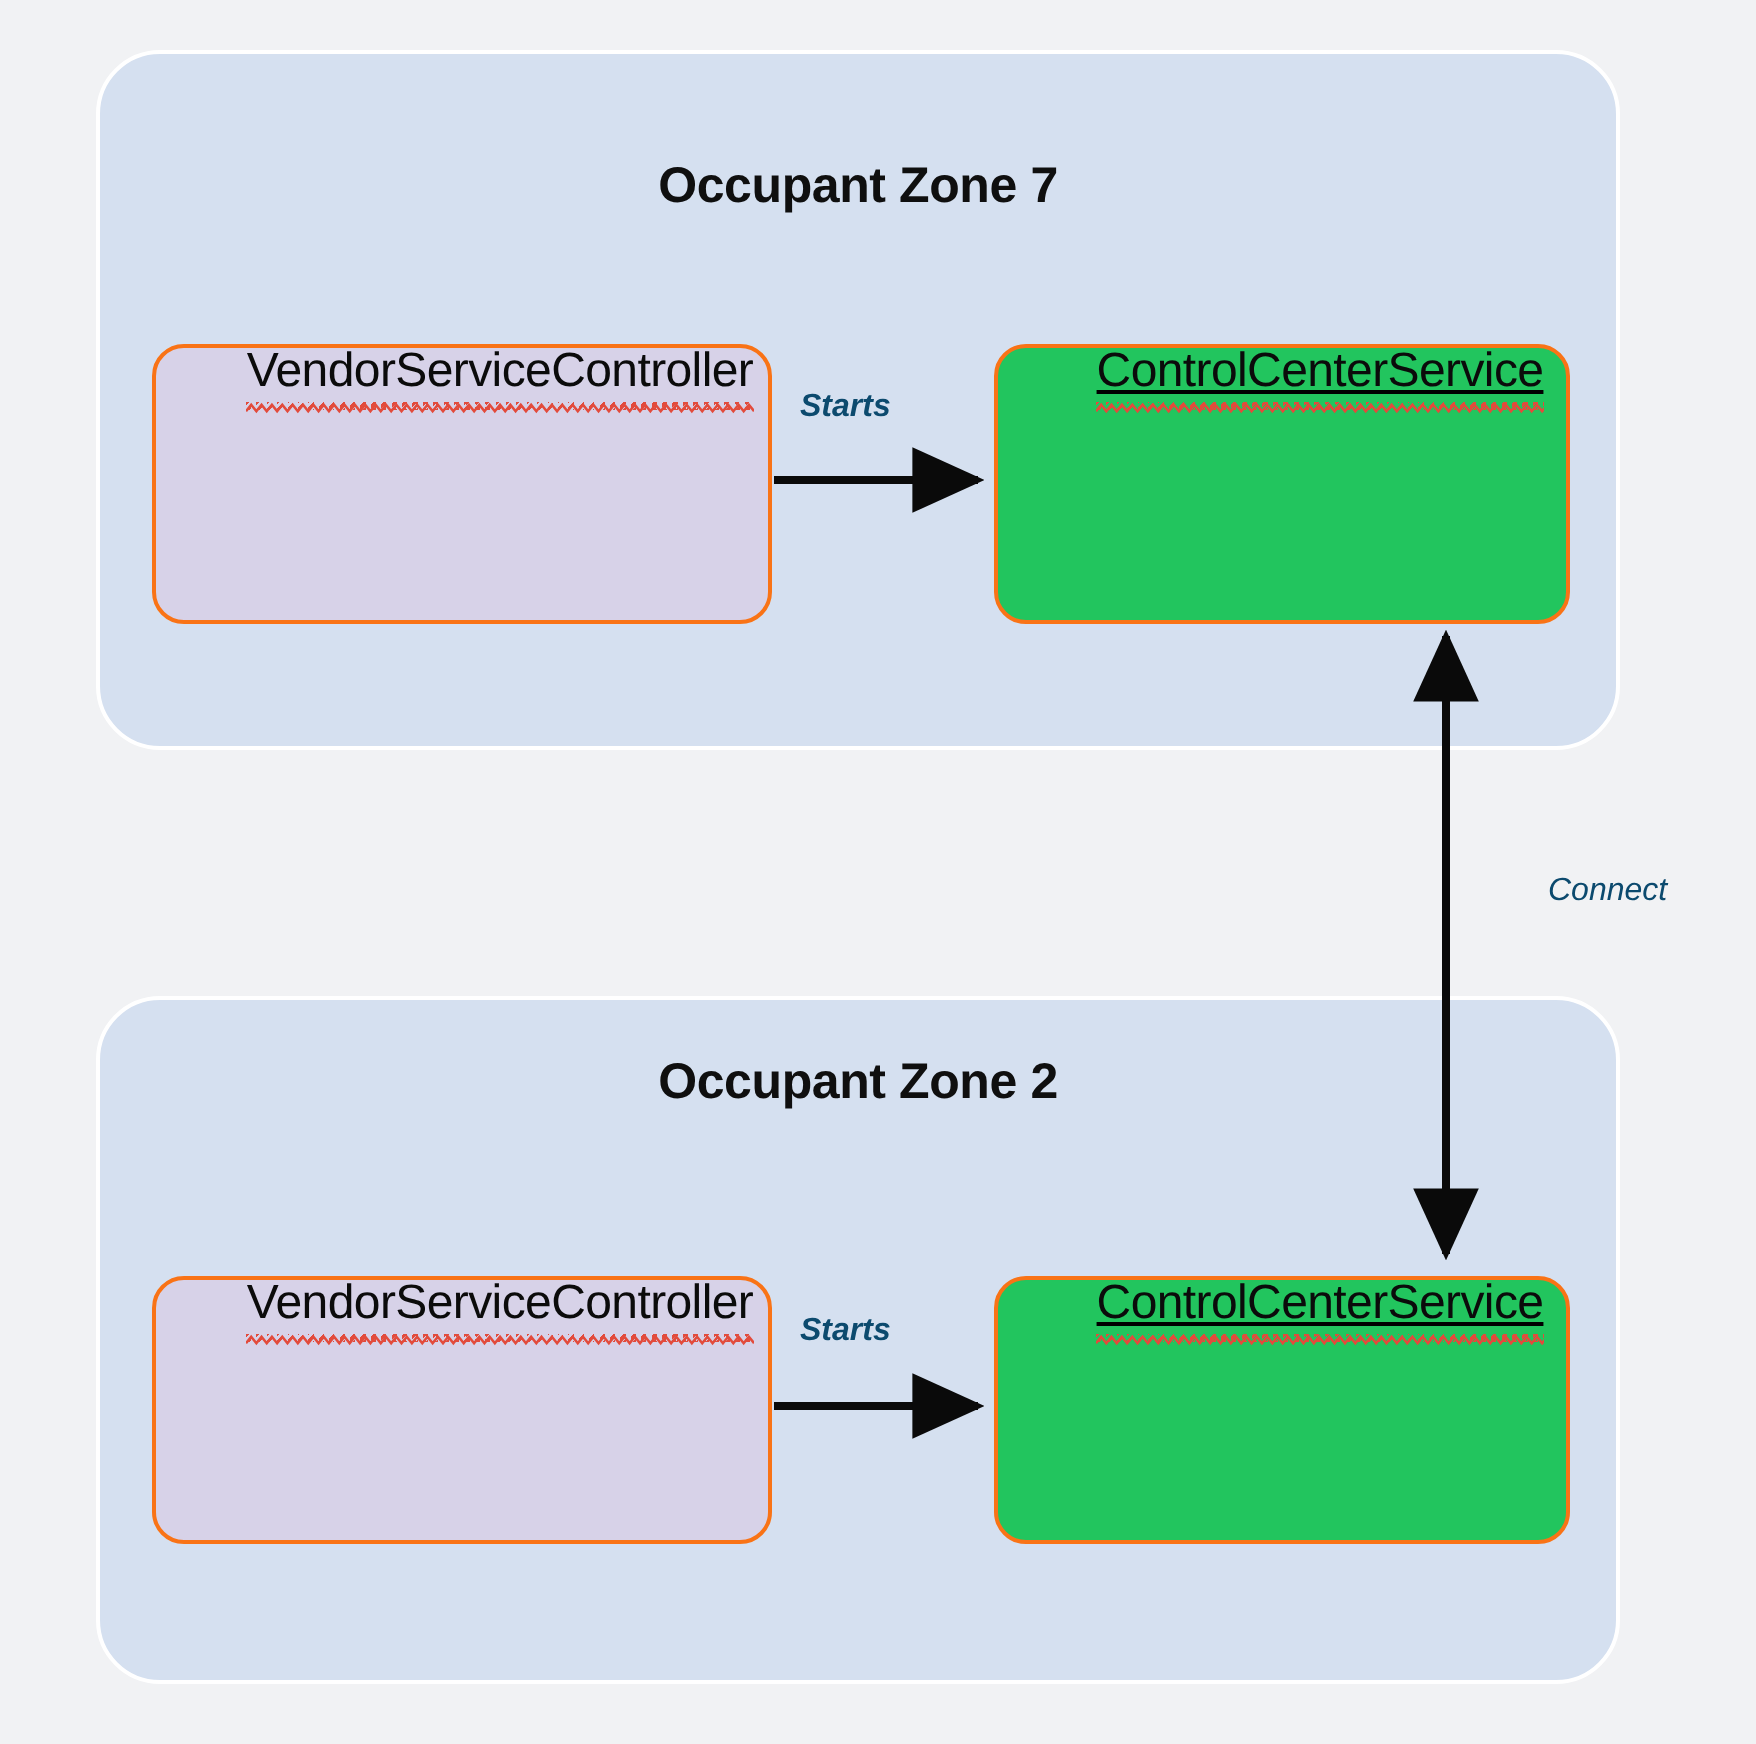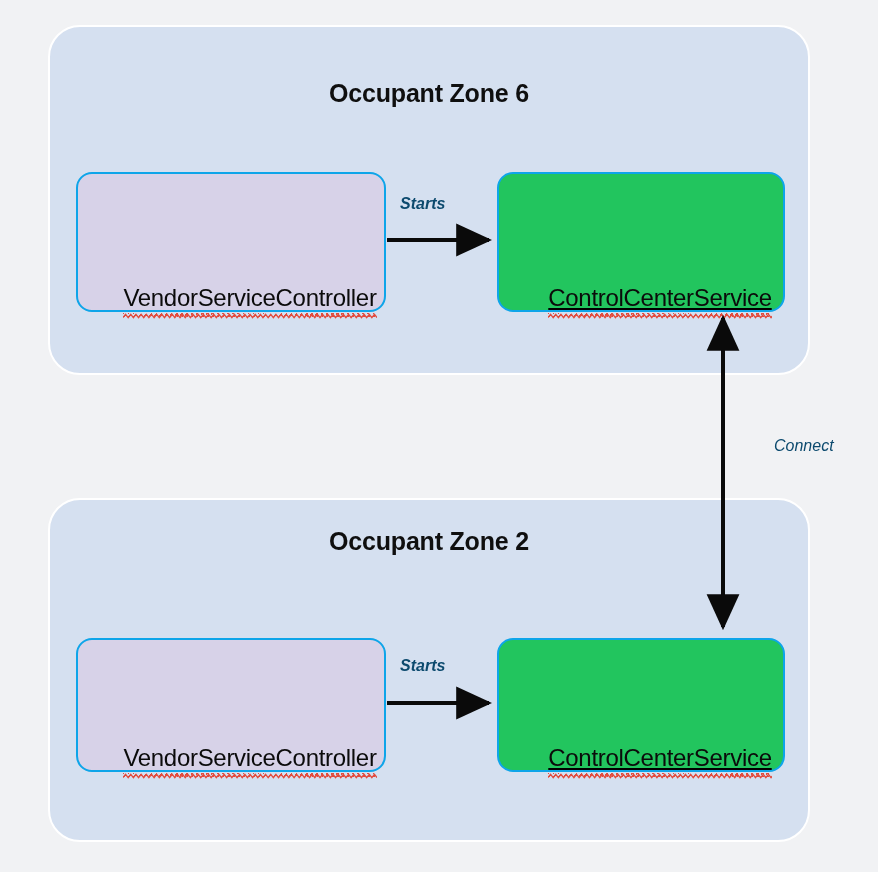--- a/index.html
+++ b/index.html
@@ -39,25 +39,25 @@
     font-weight: bold;
     color: #0f0f0f;
     letter-spacing: -0.2px;
   }
   #zone-1 .zone-title { top: 52px; }
   #zone-2 .zone-title { top: 27px; }
 
   
   .node {
     position: absolute;
-    border: 2px solid #0ea5e9;
+    border: 2px solid #f97316;
     border-radius: 16px;
     box-sizing: border-box;
     display: flex;
-    align-items: flex-end;
+    align-items: flex-start;
     justify-content: center;
     padding-left: 38px;
   }
   .node-purple { background: #d7d2e8; }
   .node-green  { background: #22c55e; text-decoration: underline; }
 
   .node-label {
     font-size: 24px;
     color: #0b0b0b;
     letter-spacing: -0.3px;
@@ -120,21 +120,21 @@
     height: 872px;
     pointer-events: none;
   }
 </style>
 </head>
 <body>
 
 <div id="canvas">
 
   <div class="zone" id="zone-1">
-    <div class="zone-title">Occupant Zone 6</div>
+    <div class="zone-title">Occupant Zone 7</div>
   </div>
 
   <div class="node node-purple" id="node-vsc-1">
     <span class="node-label">VendorServiceController<svg class="squiggle" viewBox="0 0 254 6" preserveAspectRatio="none" width="254" height="6">
           <path d="M0,4.6 L2.60,1.4 L5.20,4.6 L7.80,1.4 L10.40,4.6 L13.00,1.4 L15.60,4.6 L18.20,1.4 L20.80,4.6 L23.40,1.4 L26.00,4.6 L28.60,1.4 L31.20,4.6 L33.80,1.4 L36.40,4.6 L39.00,1.4 L41.60,4.6 L44.20,1.4 L46.80,4.6 L49.40,1.4 L52.00,4.6 L54.60,1.4 L57.20,4.6 L59.80,1.4 L62.40,4.6 L65.00,1.4 L67.60,4.6 L70.20,1.4 L72.80,4.6 L75.40,1.4 L78.00,4.6 L80.60,1.4 L83.20,4.6 L85.80,1.4 L88.40,4.6 L91.00,1.4 L93.60,4.6 L96.20,1.4 L98.80,4.6 L101.40,1.4 L104.00,4.6 L106.60,1.4 L109.20,4.6 L111.80,1.4 L114.40,4.6 L117.00,1.4 L119.60,4.6 L122.20,1.4 L124.80,4.6 L127.40,1.4 L130.00,4.6 L132.60,1.4 L135.20,4.6 L137.80,1.4 L140.40,4.6 L143.00,1.4 L145.60,4.6 L148.20,1.4 L150.80,4.6 L153.40,1.4 L156.00,4.6 L158.60,1.4 L161.20,4.6 L163.80,1.4 L166.40,4.6 L169.00,1.4 L171.60,4.6 L174.20,1.4 L176.80,4.6 L179.40,1.4 L182.00,4.6 L184.60,1.4 L187.20,4.6 L189.80,1.4 L192.40,4.6 L195.00,1.4 L197.60,4.6 L200.20,1.4 L202.80,4.6 L205.40,1.4 L208.00,4.6 L210.60,1.4 L213.20,4.6 L215.80,1.4 L218.40,4.6 L221.00,1.4 L223.60,4.6 L226.20,1.4 L228.80,4.6 L231.40,1.4 L234.00,4.6 L236.60,1.4 L239.20,4.6 L241.80,1.4 L244.40,4.6 L247.00,1.4 L249.60,4.6 L252.20,1.4 L254.80,4.6 " fill="none" stroke="#e24b3c" stroke-width="1.3"></path>
         </svg></span>
   </div>
 
   <div class="node node-green" id="node-ccs-1">
     <span class="node-label">ControlCenterService<svg class="squiggle" viewBox="0 0 224 6" preserveAspectRatio="none" width="224" height="6">

